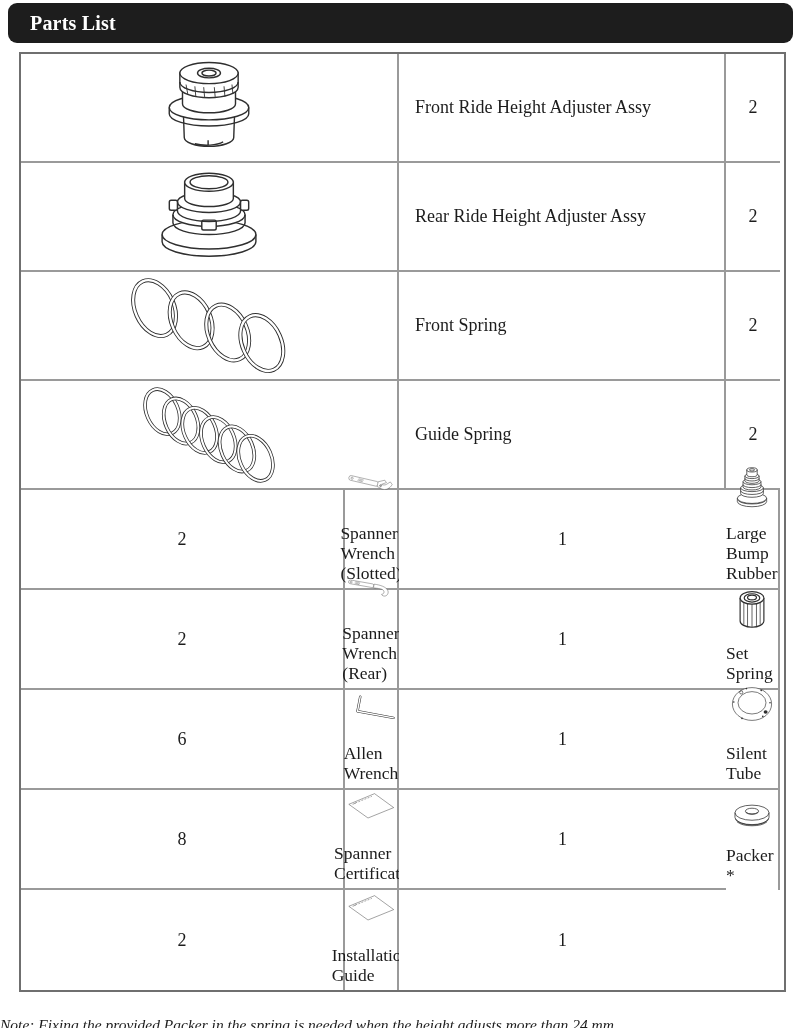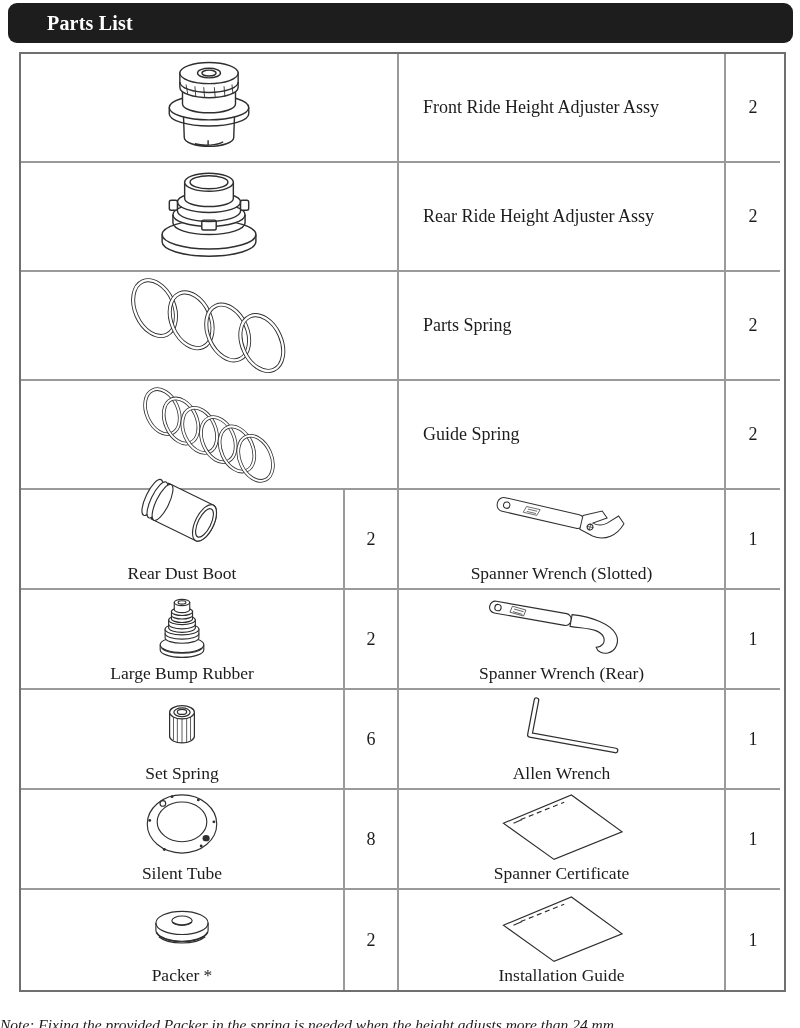--- a/index.html
+++ b/index.html
@@ -1,30 +1,30 @@
 <!DOCTYPE html>
 <html><head>
 <meta charset="utf-8">
 <style>
   html,body{margin:0;padding:0;background:#fff;}
   body{width:800px;height:1028px;font-family:"Liberation Serif","DejaVu Serif",serif;color:#1c1c1c;overflow:hidden;}
 
   .header-bar{margin:3px 7px 0 8px;height:40px;background:#1d1d1d;border-radius:9px;
-    display:flex;align-items:center;padding-left:39px;box-sizing:border-box;}
+    display:flex;align-items:center;padding-left:22px;box-sizing:border-box;}
   .header-bar .title{color:#fff;font-weight:bold;font-size:20px;letter-spacing:.2px;}
 
   .parts-table{width:763px;margin:9px 0 0 19px;border:2px solid #6f6f6f;background:#fff;
     display:grid;grid-template-columns:324px 54px 327px 54px;
     grid-template-rows:repeat(4,109px) repeat(5,100px);box-sizing:content-box;}
   .cell{border-right:2px solid #9a9a9a;border-bottom:2px solid #9a9a9a;min-width:0;min-height:0;
     display:flex;align-items:center;justify-content:center;background:#fff;}
   .cell.no-r{border-right:none;}
   .cell.no-b{border-bottom:none;}
   .img-cell{grid-column:1 / span 2;}
-  .name-cell{justify-content:flex-start;padding-left:24px;font-size:18px;}
+  .name-cell{justify-content:flex-start;padding-left:16px;font-size:18px;}
   .qty-cell{font-size:18px;}
   .item-cell{flex-direction:column;justify-content:flex-end;padding-bottom:5px;box-sizing:border-box;}
   .item-cell .part-img{flex:1;display:flex;align-items:center;justify-content:center;width:100%;}
   .item-label{font-size:17.5px;line-height:20px;}
 
   .note-line{width:798px;margin-top:24px;font-size:15.5px;font-style:italic;}
 
   svg{display:block;}
   .lw{stroke:#2f2f2f;stroke-width:1.6;fill:#fff;}
   .ln{stroke:#2f2f2f;stroke-width:1.6;fill:none;}
@@ -213,42 +213,34 @@
     <span>Rear Ride Height Adjuster Assy</span>
   </div>
   <div class="cell qty-cell no-r">2</div>
 
   <div class="cell img-cell">
     <svg width="188" height="104" viewBox="0 0 230 128">
         <use href="#i-spring-f"></use>
       </svg>
   </div>
   <div class="cell name-cell">
-    <span>Parts Spring</span>
+    <span>Front Spring</span>
   </div>
   <div class="cell qty-cell no-r">2</div>
 
   <div class="cell img-cell">
     <svg width="158" height="104" viewBox="0 0 220 145">
         <use href="#i-spring-r"></use>
       </svg>
   </div>
   <div class="cell name-cell">
     <span>Guide Spring</span>
   </div>
   <div class="cell qty-cell no-r">2</div>
 
-  <div class="cell item-cell">
-    <div class="part-img">
-        <svg width="122" height="92" viewBox="0 0 165 130">
-          <use href="#i-boot"></use>
-        </svg>
-      </div>
-    <span class="item-label">Rear Dust Boot</span>
-  </div>
   <div class="cell qty-cell">2</div>
   <div class="cell item-cell">
     <div class="part-img">
         <svg width="202" height="76" viewBox="0 0 240 120">
           <use href="#i-span-slot"></use>
         </svg>
       </div>
     <span class="item-label">Spanner Wrench (Slotted)</span>
   </div>
   <div class="cell qty-cell no-r">1</div>

